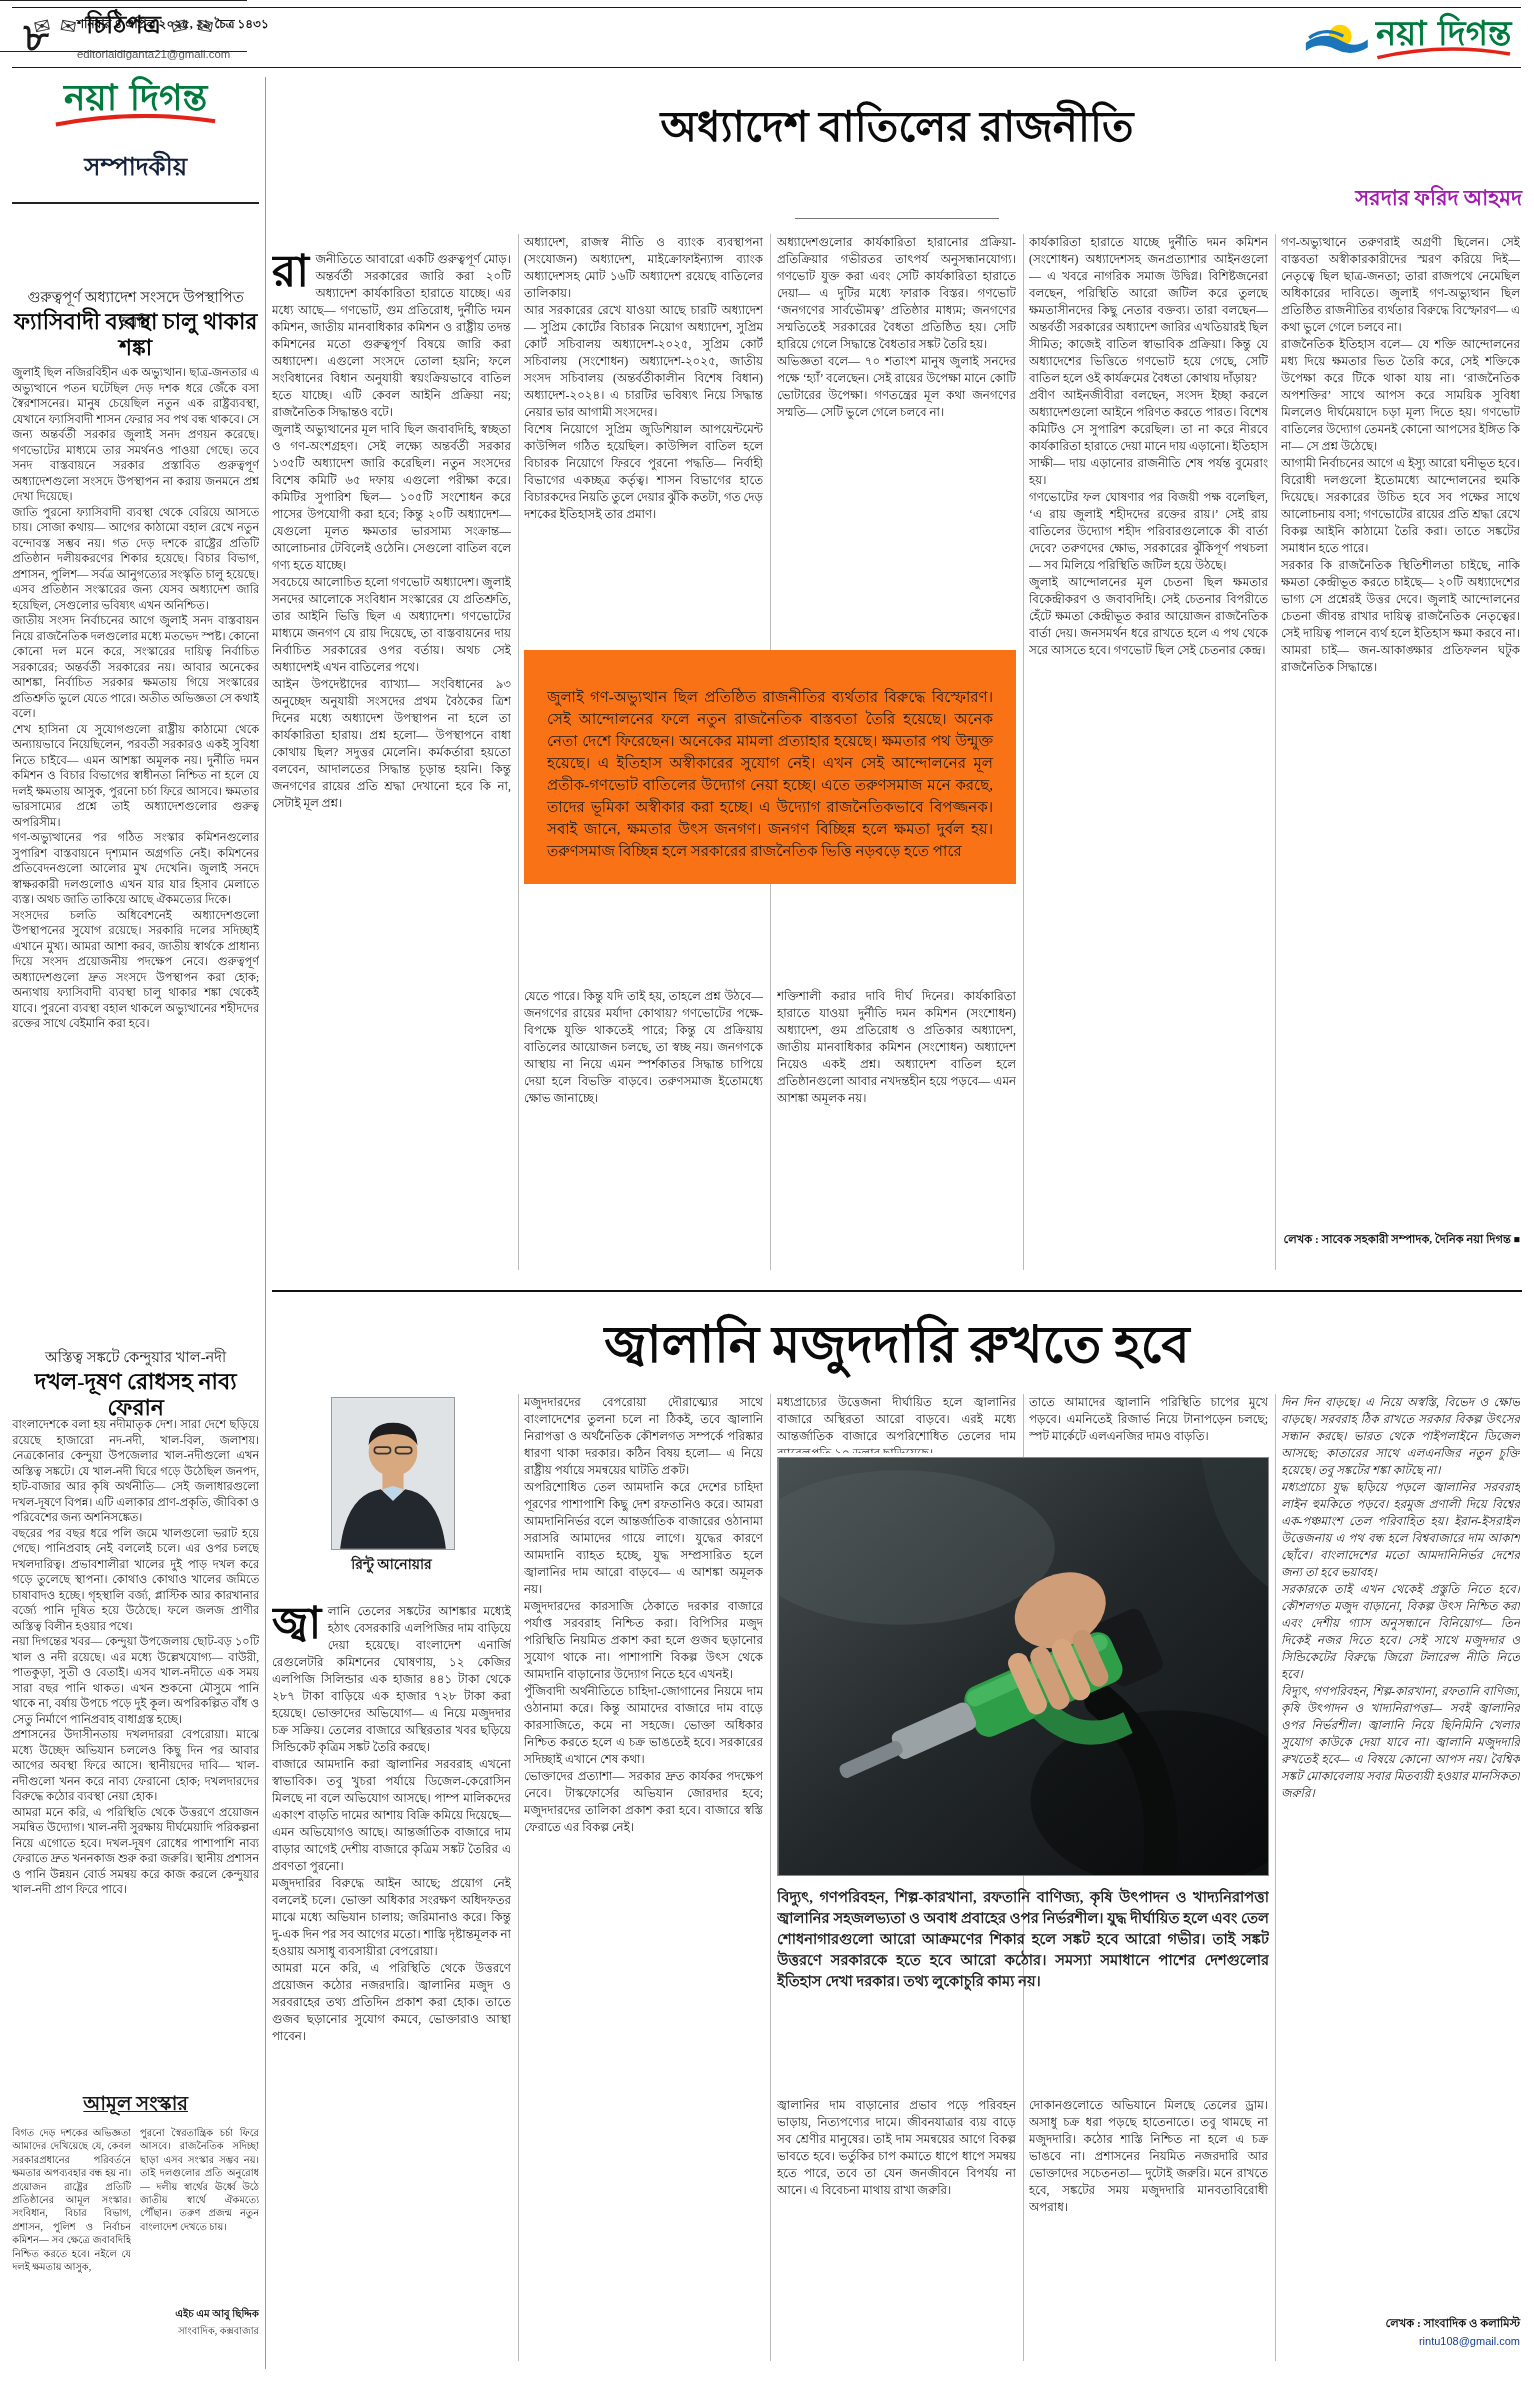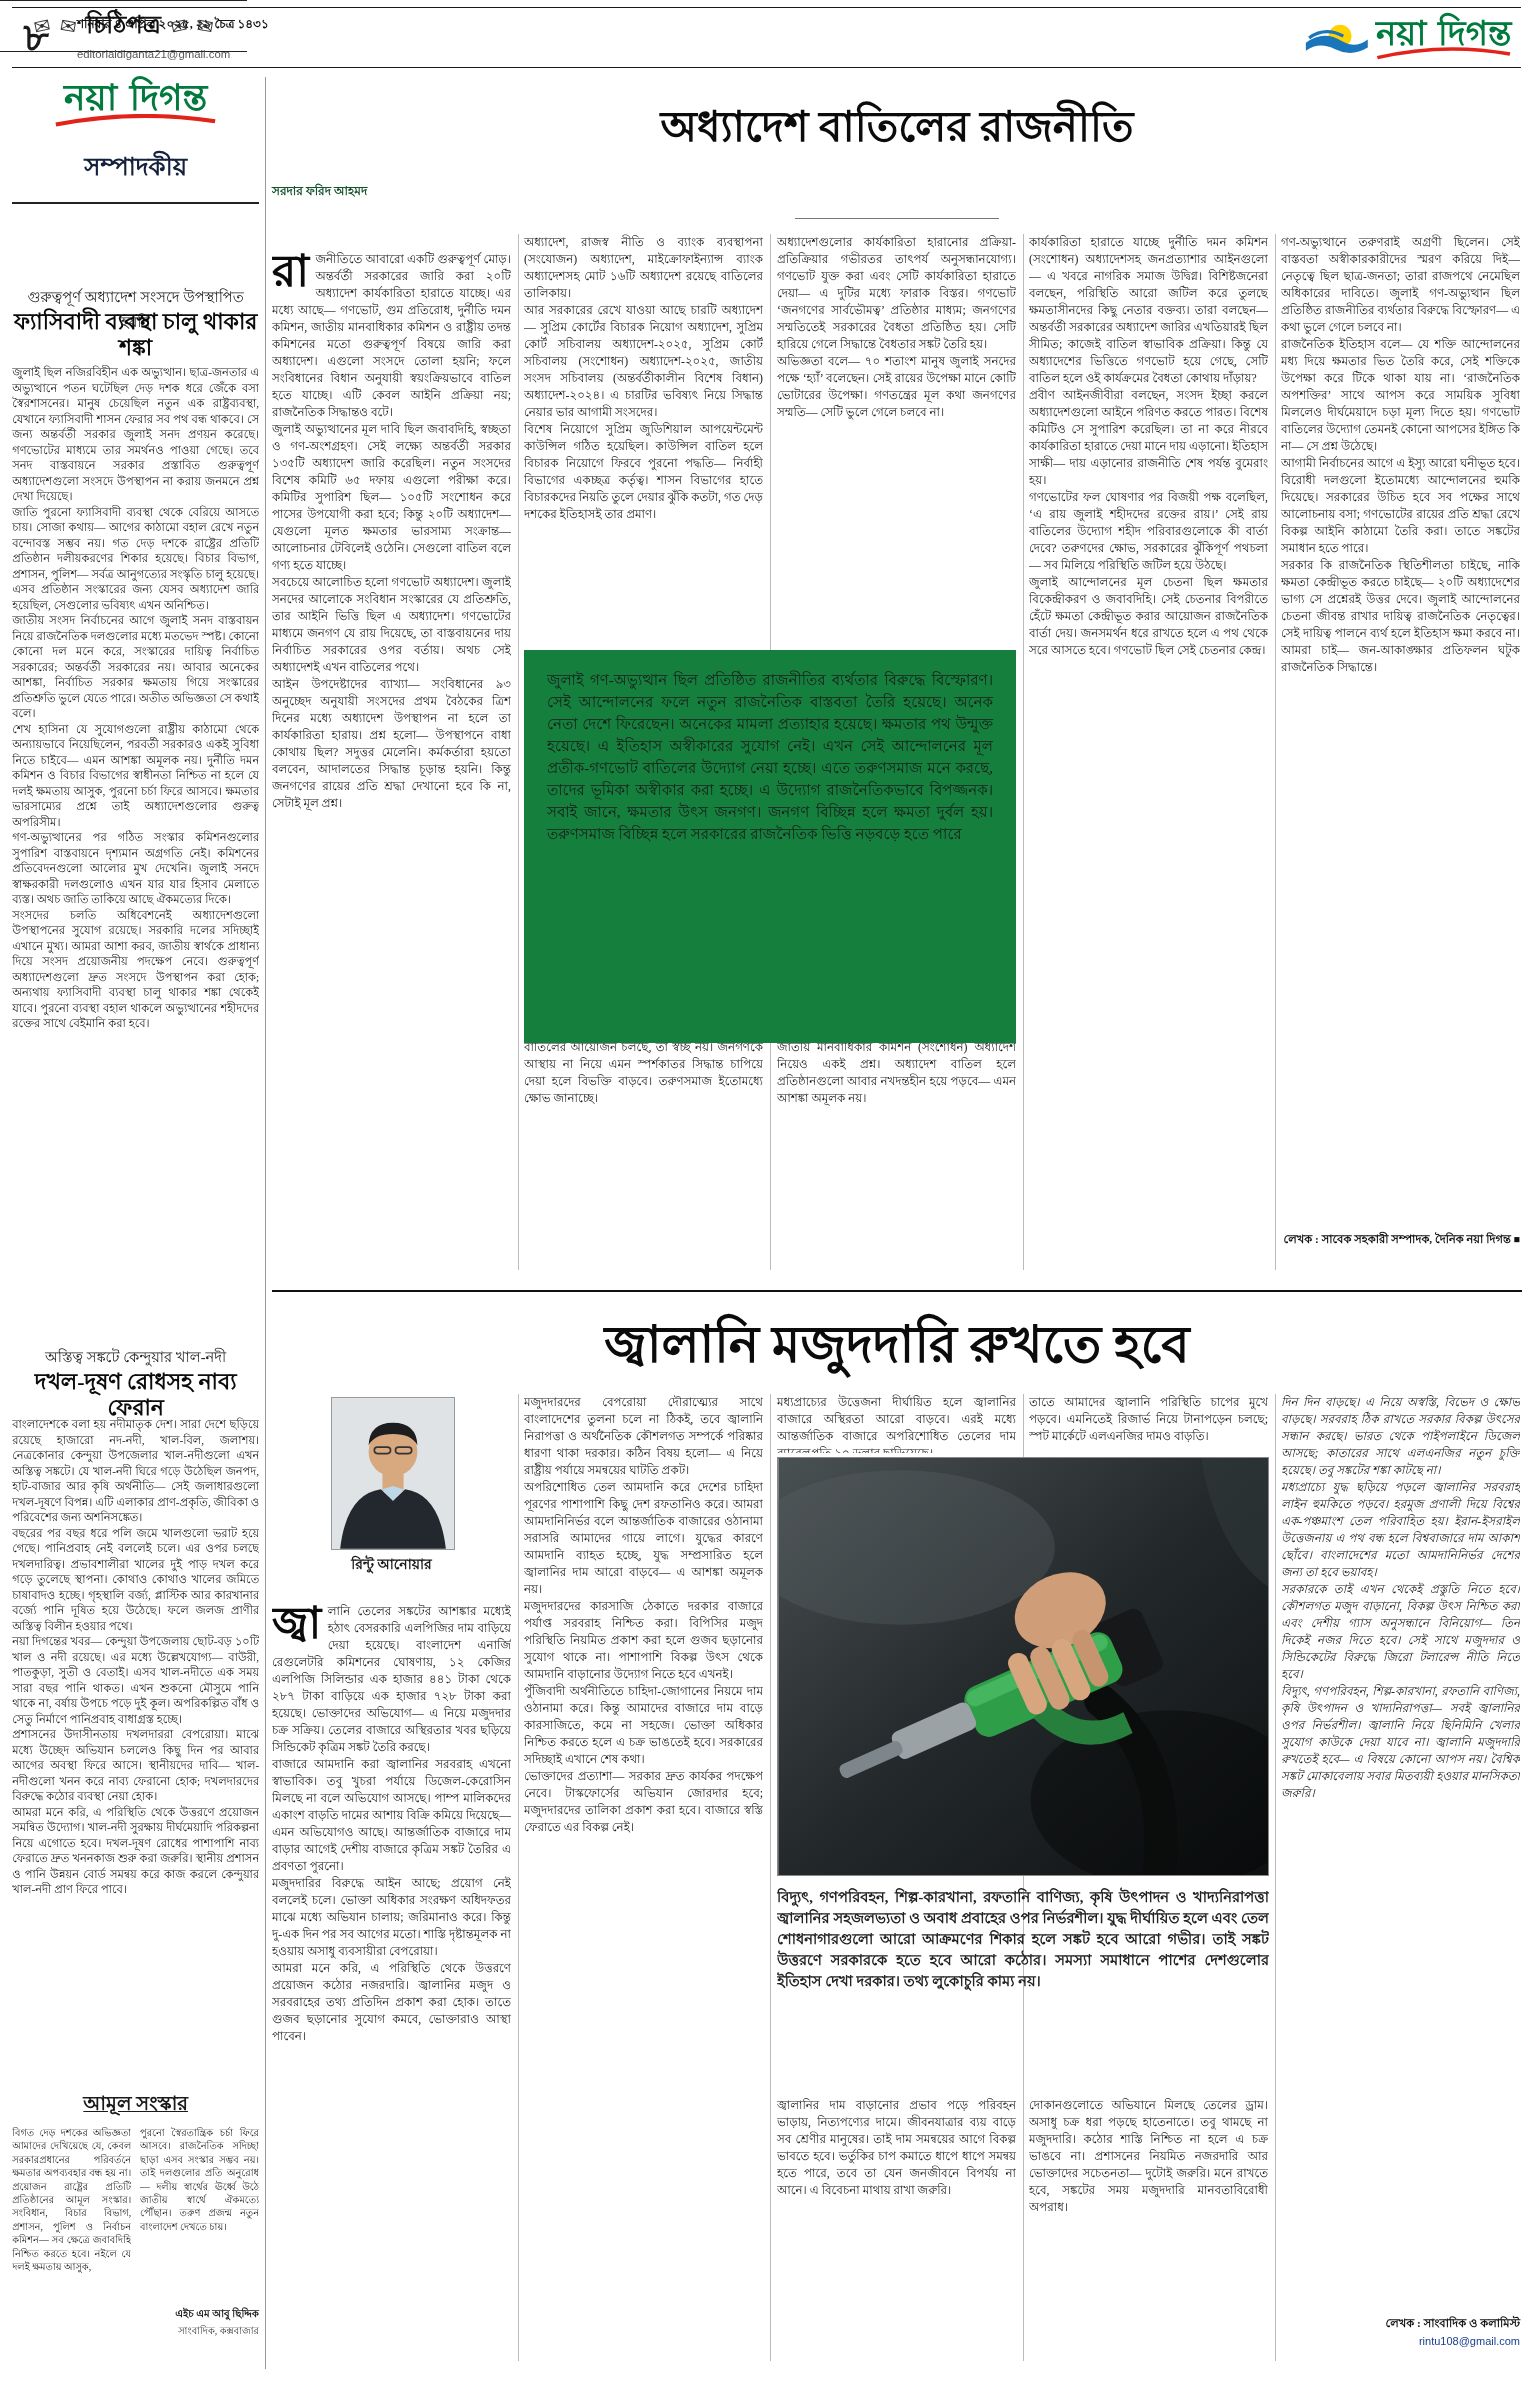--- a/index.html
+++ b/index.html
@@ -37,26 +37,26 @@
   .env{font-size:19.5px;color:#333;display:inline-block;}
   .env.r1{transform:rotate(-12deg);}
   .env.r2{transform:rotate(10deg);}
   .letters-title{left:12.2px;top:2089px;width:247px;text-align:center;font-size:19.5px;font-weight:bold;text-decoration:underline;}
   .letters-col{top:2126px;width:119px;font-size:9.8px;line-height:13.4px;text-align:justify;white-space:pre-line;overflow:hidden;height:175px;}
   .sig{left:140px;top:2306px;width:119px;text-align:right;}
   .sig .nm{font-size:10.2px;font-weight:bold;}
   .sig .rl{font-size:9.8px;color:#333;}
   
   .main-title{left:272px;top:94px;width:1250px;text-align:center;font-size:42px;font-weight:bold;color:#0b0b0b;}
-  .byline{left:272px;top:182px;width:1250px;text-align:left;font-size:12px;font-weight:bold;color:#14532d;}
+  .byline{left:272px;top:182px;width:1250px;text-align:right;font-size:21px;font-weight:bold;color:#a21caf;}
   .byline-rule{left:795px;top:218px;width:204px;height:0.8px;background:#777;}
   .colbody{width:239px;font-size:11.8px;line-height:17px;text-align:justify;white-space:pre-line;overflow:hidden;}
   .dropcap{float:left;font-size:44px;line-height:37px;font-weight:bold;padding:1.6px 6.5px 0 0;color:#0b0b0b;}
-  .pullquote{left:524px;top:650px;width:492px;height:393px;background:#15803d;
-    padding:19px 23px;box-sizing:border-box;font-size:15px;line-height:22px;
+  .pullquote{left:524px;top:650px;width:492px;height:234px;background:#f97316;
+    padding:36px 23px;box-sizing:border-box;font-size:15px;line-height:22px;
     text-align:justify;color:#1b1b1b;overflow:hidden;}
   .vrule{position:absolute;width:0.8px;background:#bbb;}
   .lvrule{position:absolute;left:265px;top:77px;height:2292px;width:0.8px;background:#999;}
   .art-divider{left:272px;top:1290px;width:1250px;height:1.6px;background:#111;}
   .author-note{font-size:11.4px;font-weight:bold;text-align:right;color:#111;}
   .endmark{font-size:10.6px;}
   
   .energy-title{left:272px;top:1306px;width:1250px;text-align:center;font-size:51px;font-weight:bold;color:#0b0b0b;}
   .photo-frame{left:331px;top:1397px;width:122px;height:151px;border:0.8px solid #999;overflow:hidden;background:#e8eaec;}
   .author-name{left:272px;top:1553px;width:239px;text-align:center;font-size:14px;font-weight:bold;}

